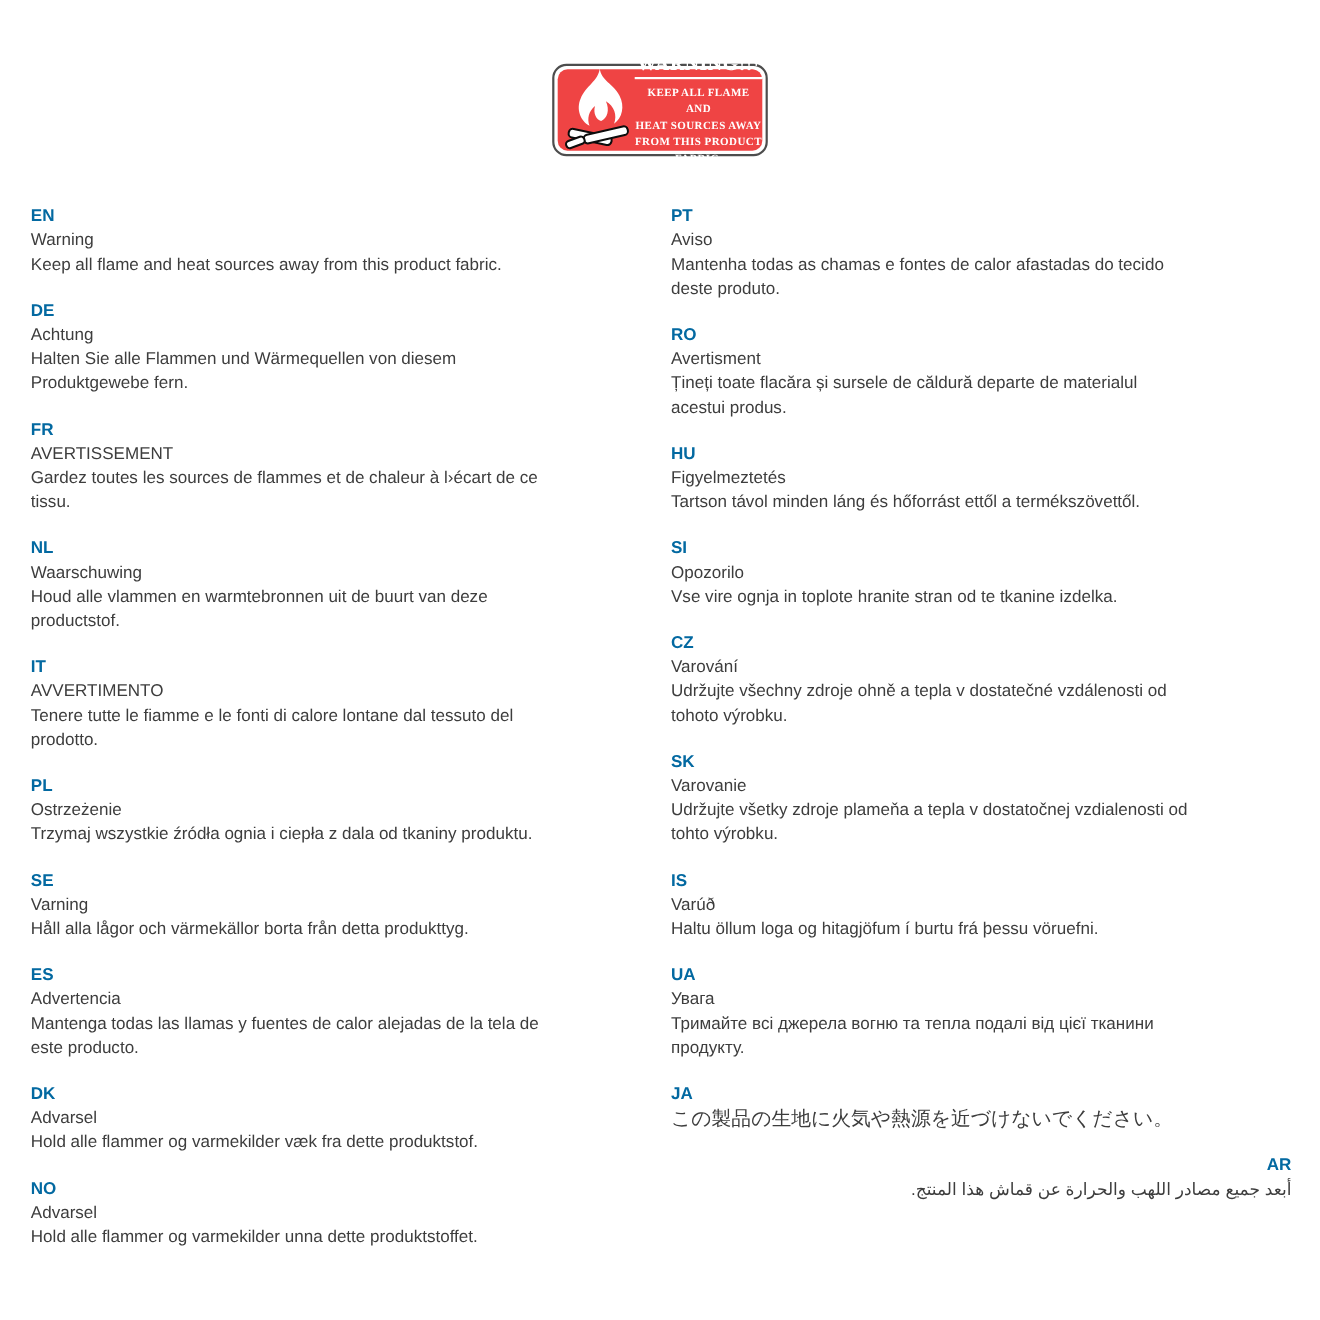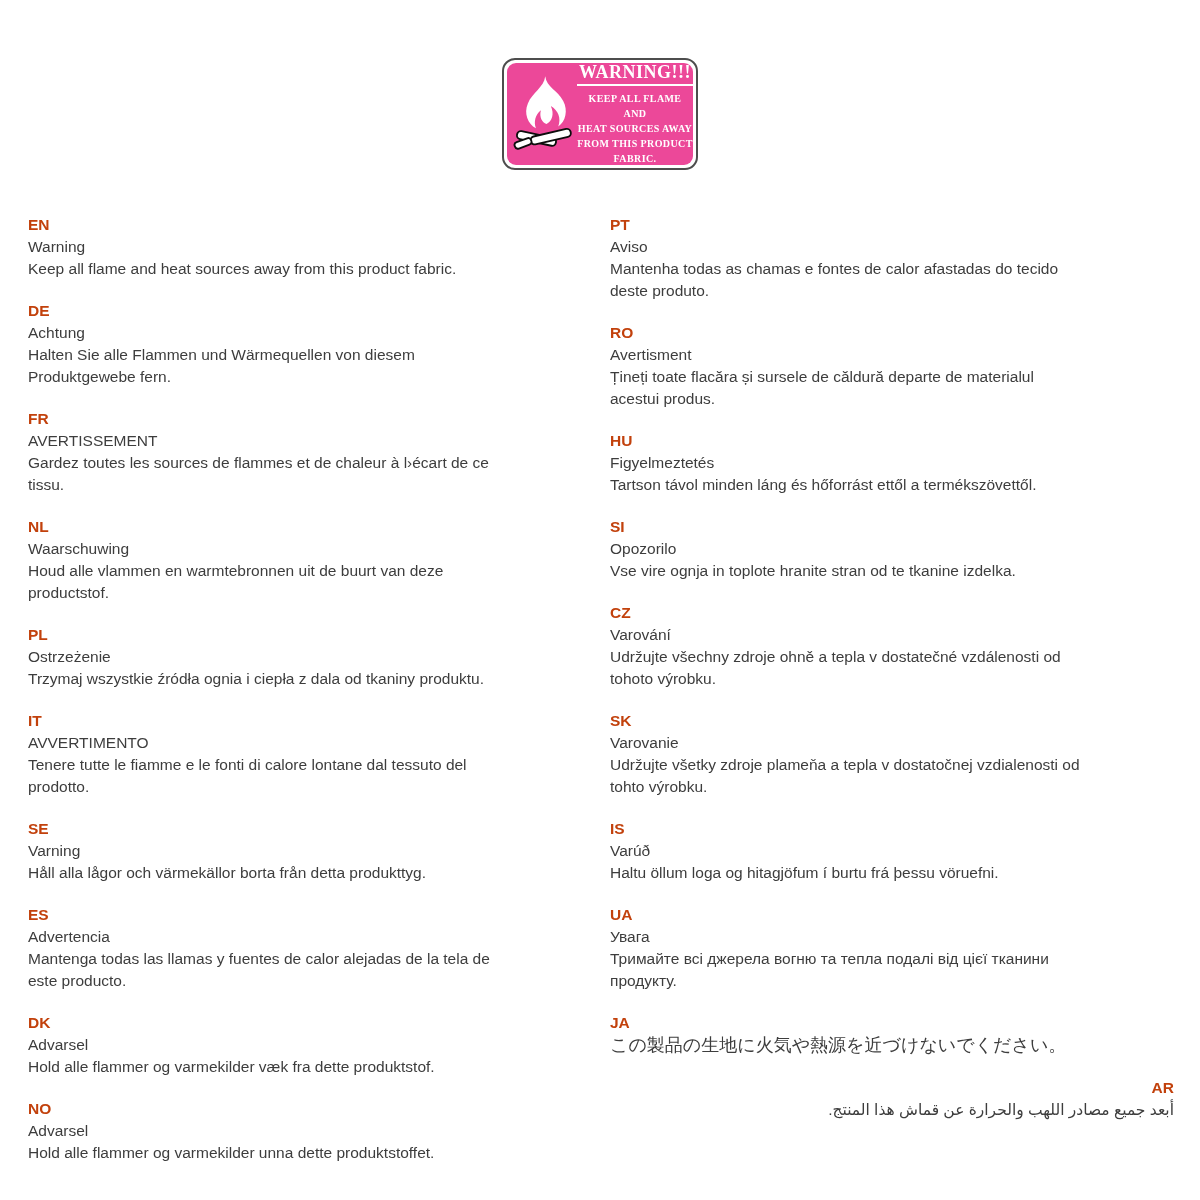--- a/index.html
+++ b/index.html
@@ -19,23 +19,23 @@
   .badge-outer {
     width: 186px;
     margin: 58px auto 0 auto;
     border: 2px solid #4d4d4d;
     border-radius: 13px;
     padding: 3px;
     background: #ffffff;
     box-sizing: content-box;
   }
   .badge {
-    background: #ec4899;
+    background: #ef4444;
     border-radius: 9px;
-    height: 102px;
+    height: 74px;
     display: flex;
     align-items: center;
     padding: 0 6px 0 4px;
   }
   .badge .flame {
     width: 66px;
     flex: 0 0 66px;
     display: flex;
     align-items: center;
     justify-content: center;
@@ -75,21 +75,21 @@
     flex: 1 1 0;
     min-width: 0;
   }
   .lang-section {
     margin: 0 0 20px 0;
   }
   .lang-section .code {
     margin: 0;
     font-size: 15.5px;
     font-weight: bold;
-    color: #c2410c;
+    color: #0369a1;
     line-height: 22px;
   }
   .lang-section .title,
   .lang-section .body {
     font-size: 15.5px;
     line-height: 22px;
     white-space: pre-line;
   }
   .lang-section.cjk .title,
   .lang-section.cjk .body {
@@ -160,33 +160,33 @@
   </section>
 
   <section class="lang-section">
     <h2 class="code">NL</h2>
     <div class="title">Waarschuwing</div>
     <div class="body">Houd alle vlammen en warmtebronnen uit de buurt van deze
 productstof.</div>
   </section>
 
   <section class="lang-section">
-    <h2 class="code">PL</h2>
-    <div class="title">Ostrzeżenie</div>
-    <div class="body">Trzymaj wszystkie źródła ognia i ciepła z dala od tkaniny produktu.</div>
-  </section>
-
-  <section class="lang-section">
     <h2 class="code">IT</h2>
     <div class="title">AVVERTIMENTO</div>
     <div class="body">Tenere tutte le fiamme e le fonti di calore lontane dal tessuto del
 prodotto.</div>
   </section>
 
   <section class="lang-section">
+    <h2 class="code">PL</h2>
+    <div class="title">Ostrzeżenie</div>
+    <div class="body">Trzymaj wszystkie źródła ognia i ciepła z dala od tkaniny produktu.</div>
+  </section>
+
+  <section class="lang-section">
     <h2 class="code">SE</h2>
     <div class="title">Varning</div>
     <div class="body">Håll alla lågor och värmekällor borta från detta produkttyg.</div>
   </section>
 
   <section class="lang-section">
     <h2 class="code">ES</h2>
     <div class="title">Advertencia</div>
     <div class="body">Mantenga todas las llamas y fuentes de calor alejadas de la tela de
 este producto.</div>

